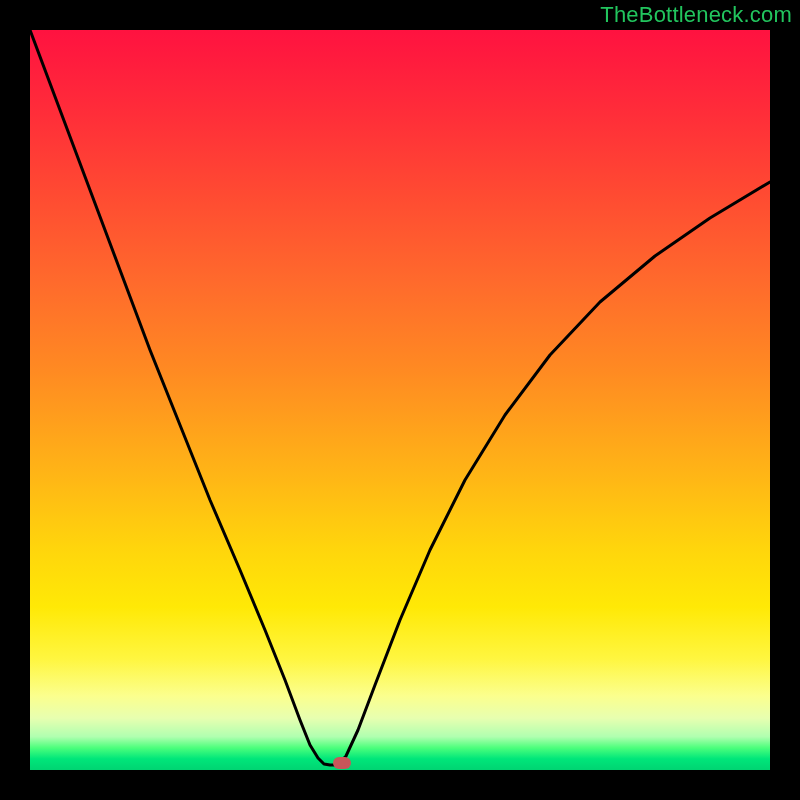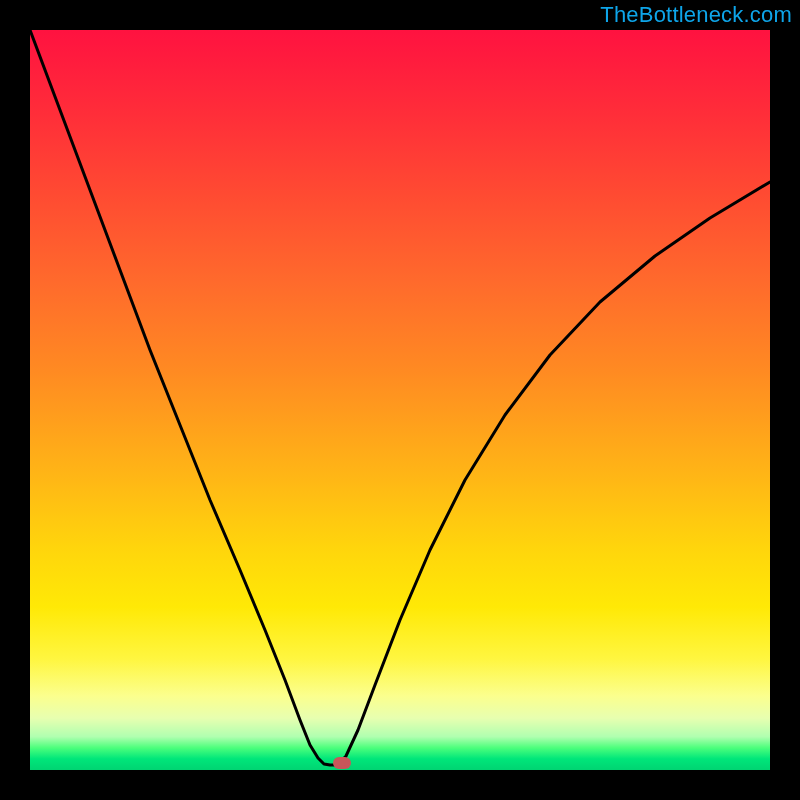--- a/index.html
+++ b/index.html
@@ -48,21 +48,21 @@
     position: absolute;
     left: 0;
     top: 0;
     width: 740px;
     height: 740px;
   }
   .watermark {
     position: absolute;
     top: 2px;
     right: 8px;
-    color: #0ea5e9;
+    color: #22c55e;
     font-size: 22px;
     letter-spacing: 0.2px;
     user-select: none;
   }
   .marker {
     position: absolute;
     width: 18px;
     height: 12px;
     border-radius: 6px;
     background: #c9565a;

